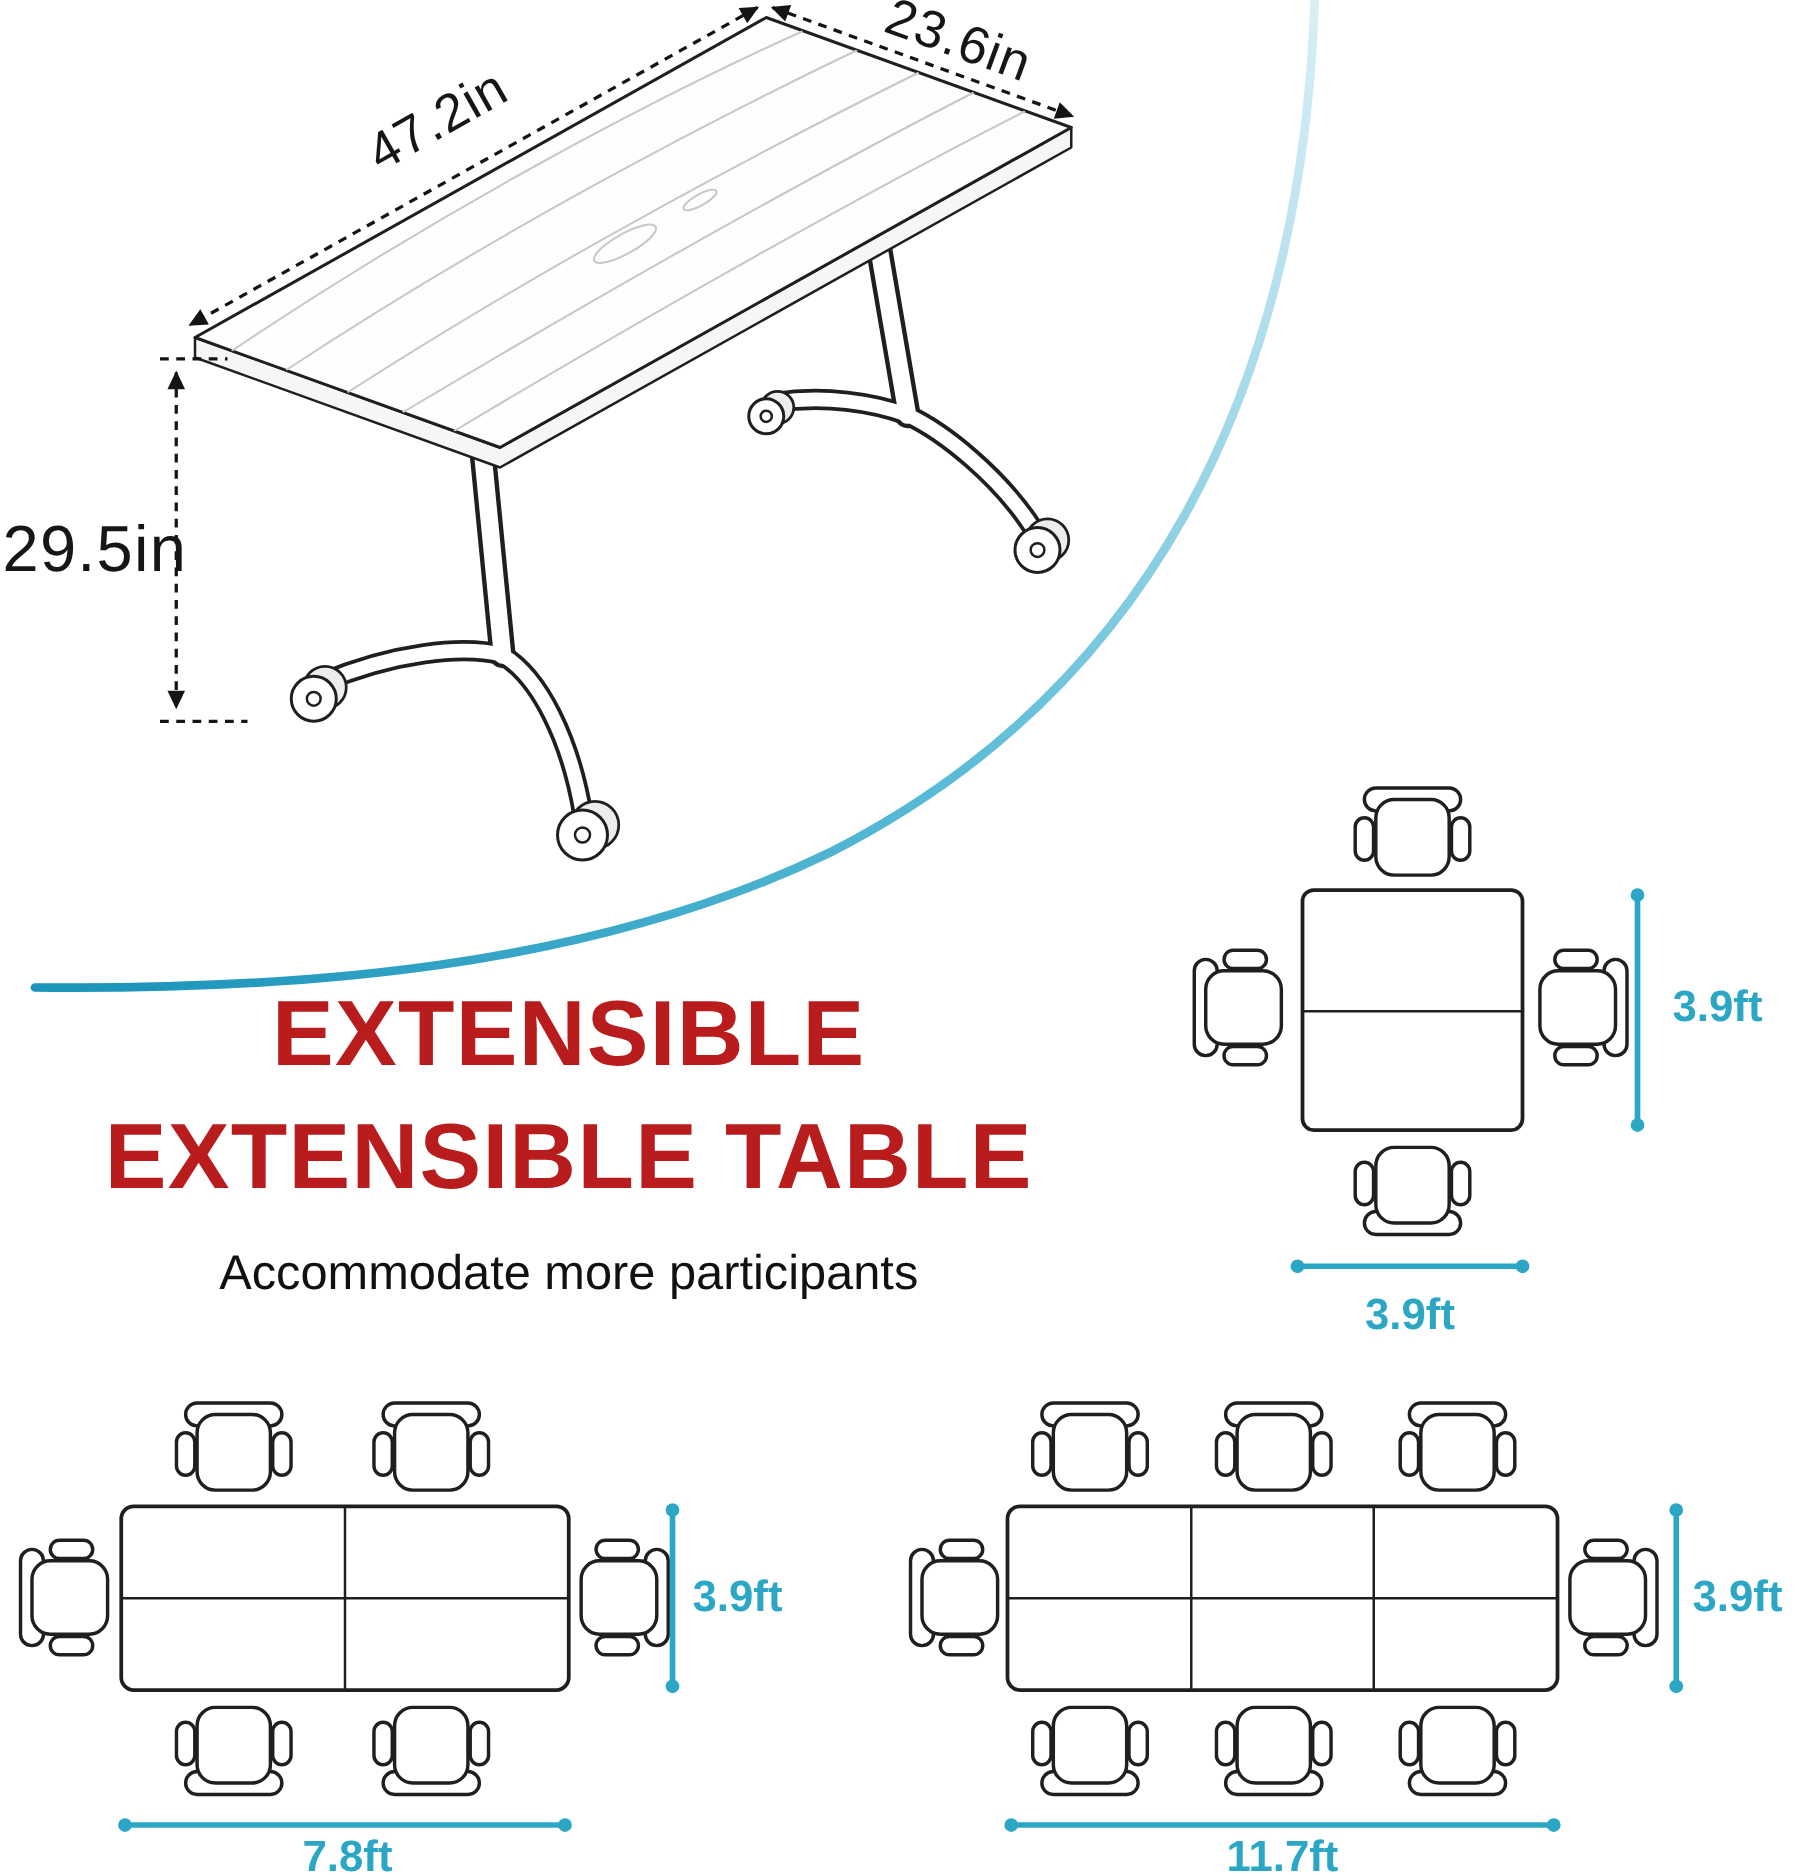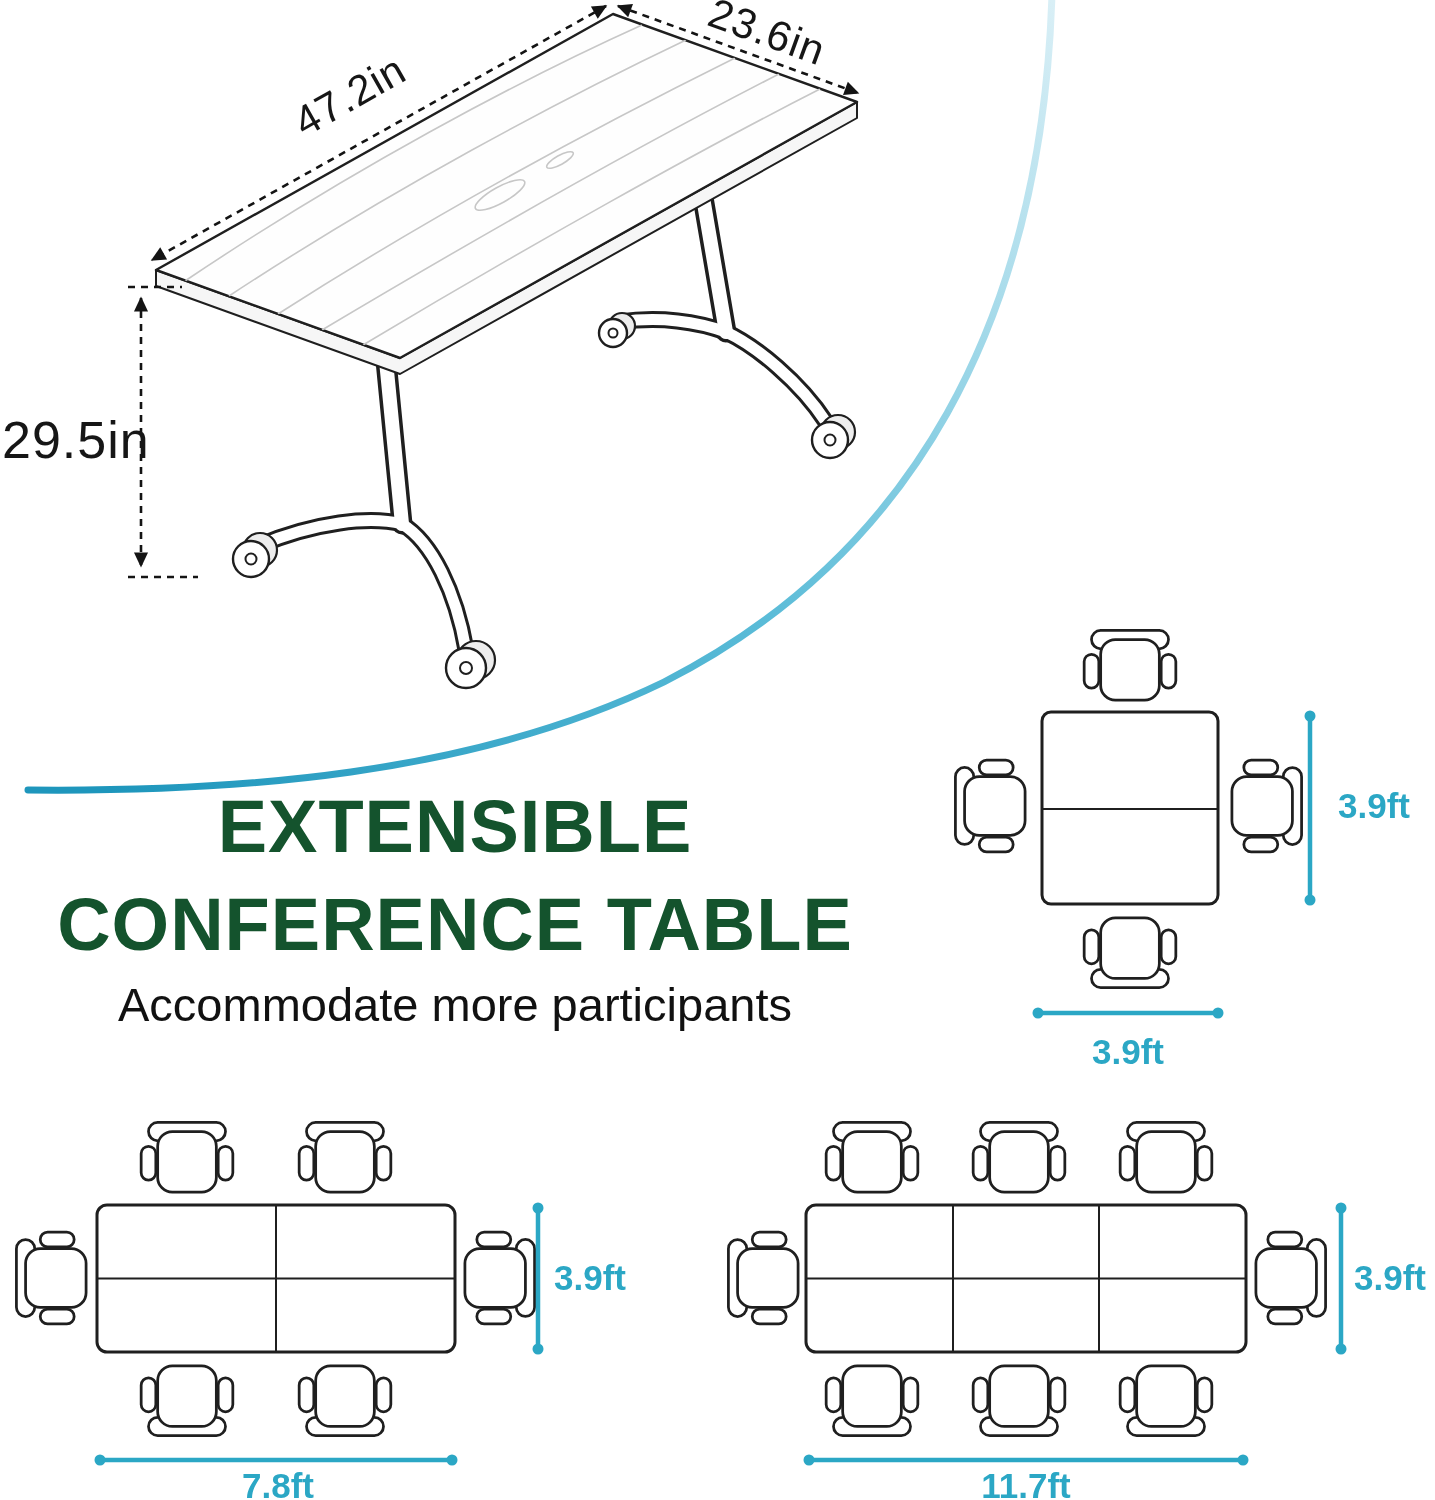--- a/index.html
+++ b/index.html
@@ -6,22 +6,22 @@
   body { font-family:"Liberation Sans", sans-serif; }
 
   .canvas { position:relative; width:1435px; height:1500px; background:#ffffff; overflow:hidden; }
   svg.layer { position:absolute; left:0; top:0; }
 
   .label { position:absolute; white-space:nowrap; }
   .iso-dim { font-size:42px; color:#161616; letter-spacing:1px; text-align:center; }
   .teal-dim { font-size:35px; font-weight:700; color:var(--accent, #2BA7C5); }
 
   .headline { position:absolute; left:55px; top:778px; width:800px; text-align:center; }
-  .headline .h1 { font-size:74px; font-weight:900; color:#14532d; letter-spacing:1px; line-height:1.32; }
-  .headline .sub { margin-top:4px; font-size:47px; font-weight:400; color:#111111; }
+  .headline .h1 { font-size:74px; font-weight:900; color:#b91c1c; letter-spacing:1px; line-height:1.32; }
+  .headline .sub { margin-top:24px; font-size:39px; font-weight:400; color:#111111; }
 
   
   .arc-path { fill:none; stroke:url(#arcGrad); stroke-width:7; stroke-linecap:round; }
   .arc-s0 { stop-color:var(--arc-light, #D9EFF6); }
   .arc-s1 { stop-color:var(--arc-mid, #5BBCD8); }
   .arc-s2 { stop-color:var(--arc-deep, #1E96BC); }
 
   .face  { fill:#fefefe; stroke:#1f1f1f; stroke-width:2.4; stroke-linejoin:round; }
   .band  { fill:#f6f6f6; stroke:#1f1f1f; stroke-width:2; stroke-linejoin:round; }
   .grain { fill:none; stroke:#c7c7c7; stroke-width:1.6; }
@@ -208,21 +208,21 @@
       </g>
     </g>
   </svg>
 
   <div class="label iso-dim" style="left:250px; top:72px; width:200px; transform:rotate(-29.5deg);">47.2in</div>
   <div class="label iso-dim" style="left:672px; top:8px; width:190px; transform:rotate(20deg);">23.6in</div>
   <div class="label iso-dim" style="left:2px; top:410px; width:132px; font-size:52px;">29.5in</div>
 
   <div class="headline">
     <div class="h1">EXTENSIBLE</div>
-    <div class="h1">CONFERENCE TABLE</div>
+    <div class="h1">EXTENSIBLE TABLE</div>
     <div class="sub">Accommodate more participants</div>
   </div>
 
   <div class="label teal-dim" style="left:1338px; top:786px;">3.9ft</div>
   <div class="label teal-dim" style="left:1076px; top:1032px; width:104px; text-align:center;">3.9ft</div>
 
   <div class="label teal-dim" style="left:554px; top:1258px;">3.9ft</div>
   <div class="label teal-dim" style="left:226px; top:1466px; width:104px; text-align:center;">7.8ft</div>
 
   <div class="label teal-dim" style="left:1354px; top:1258px;">3.9ft</div>

